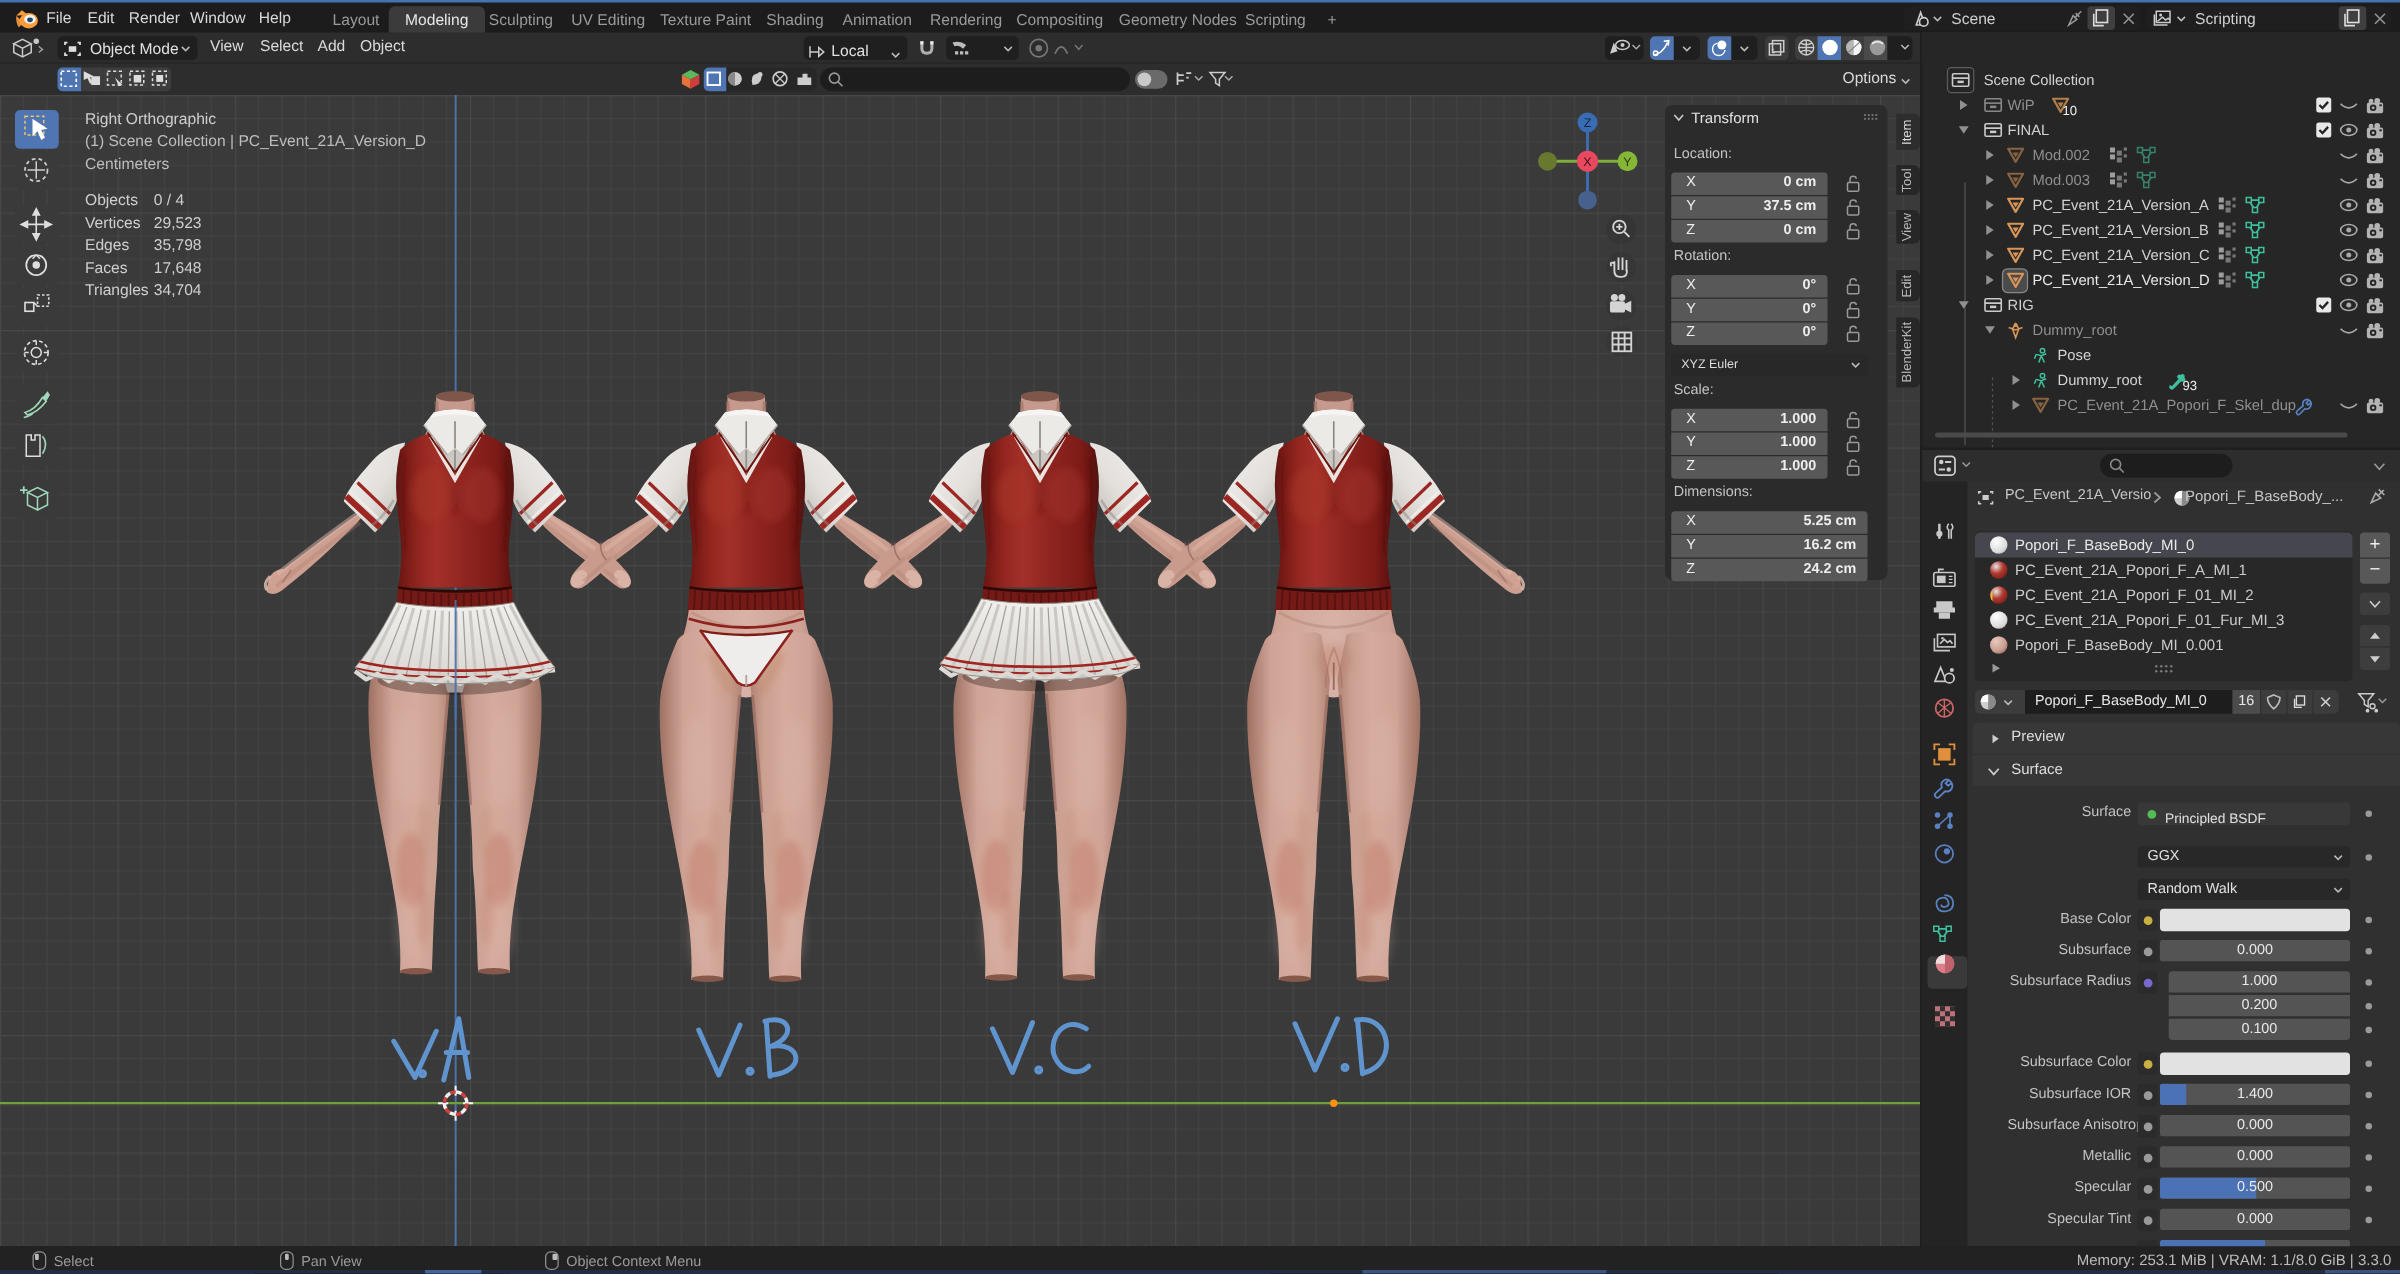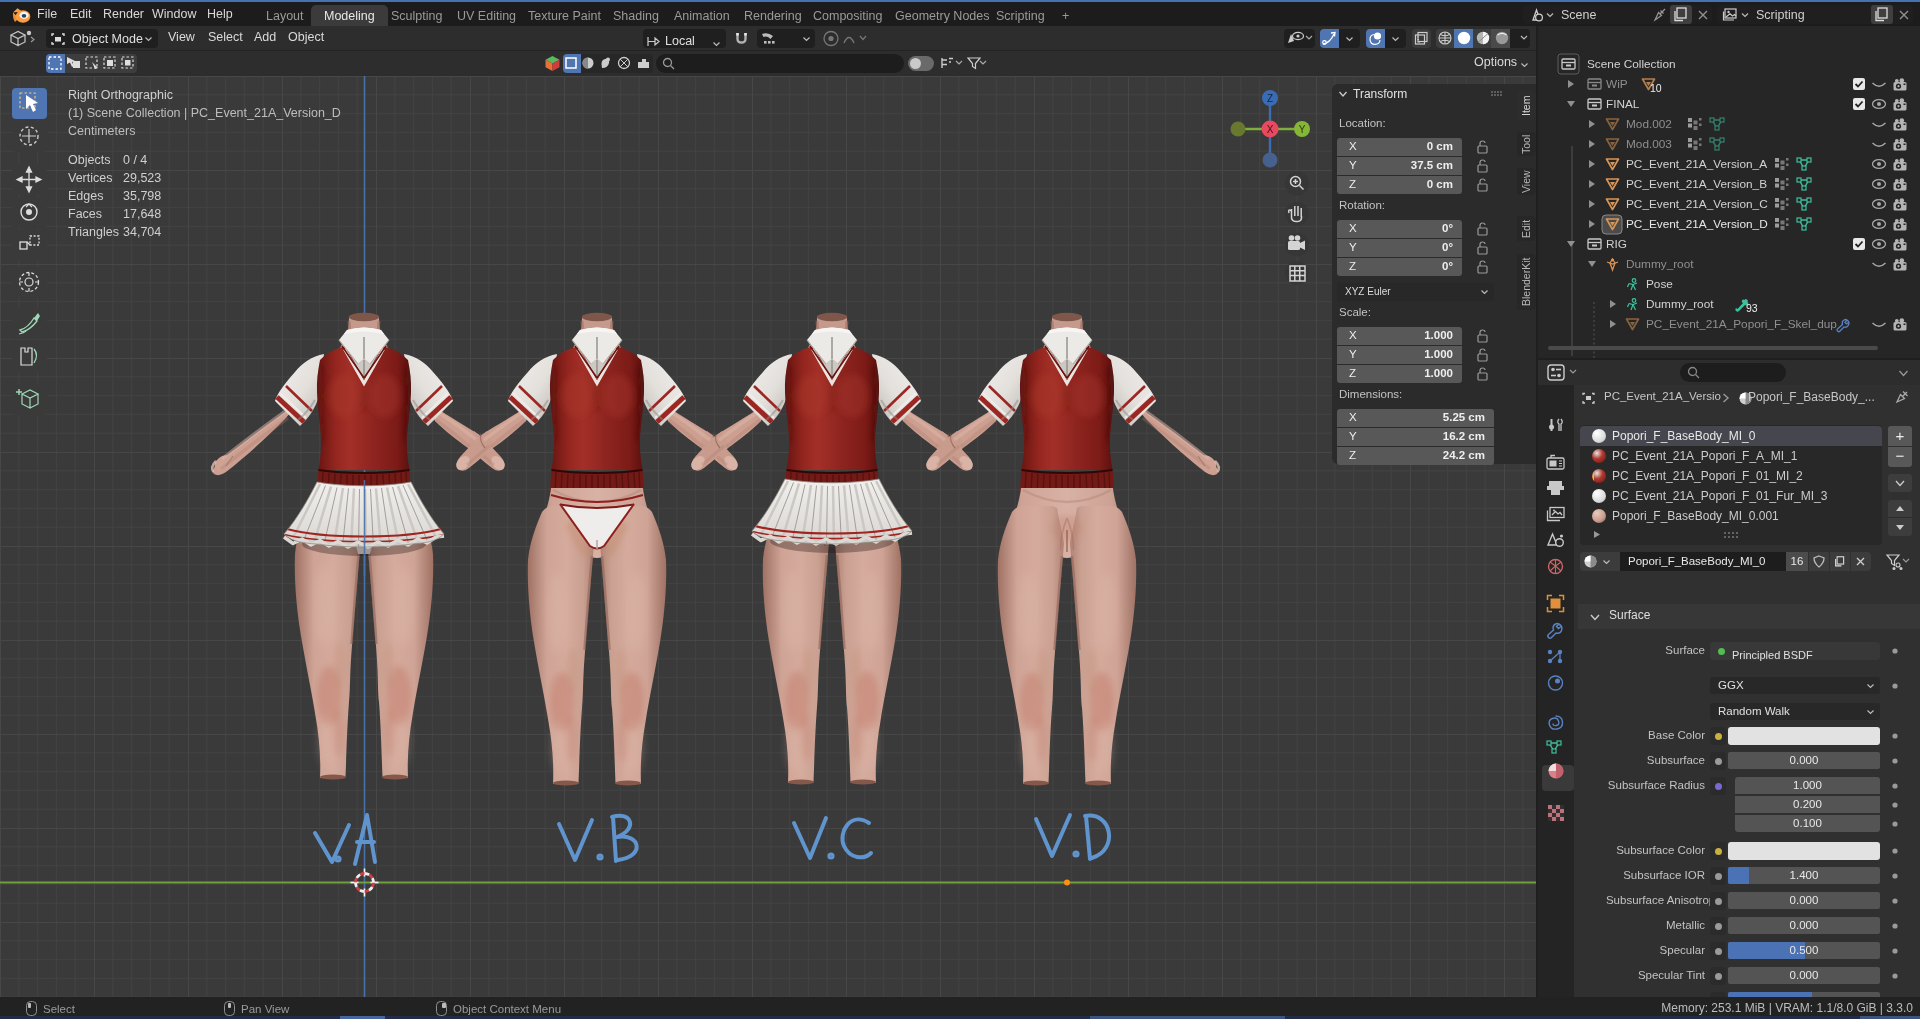--- a/index.html
+++ b/index.html
@@ -18,21 +18,21 @@
 #row3{position:absolute;left:0;top:51px;width:1536px;height:25px;background:#2d2d2d;}
 .hmenu{position:absolute;top:4px;font-size:12.5px;color:#dadada;}
 
 #viewport{position:absolute;left:0;top:76px;width:1536px;height:921px;background:#3b3b3b;overflow:hidden;}
 
 .tbtn{position:absolute;left:12px;width:35px;height:31px;background:#3a3a3a;border-radius:4px;}
 .tbtn.active{background:#4f76b3;}
 
 .ovl{position:absolute;color:#cfcfcf;font-size:12.5px;white-space:pre;}
 
-#npanel{position:absolute;left:1332px;top:8px;width:178px;height:380px;background:rgba(42,42,42,0.95);border-radius:6px;padding-left:44px;}
+#npanel{position:absolute;left:1332px;top:8px;width:178px;height:380px;background:rgba(42,42,42,0.95);border-radius:6px;}
 .nlabel{position:absolute;color:#c3c3c3;font-size:11.5px;}
 .nfield{position:absolute;left:5px;width:125px;height:18px;background:#585858;color:#eee;font-size:11.5px;}
 .nfield .fx{position:absolute;left:12px;top:2px;}
 .nfield .fv{position:absolute;right:9px;top:2px;font-weight:bold;}
 .ntab{line-height:19px;}
 .ntab{position:absolute;left:1517px;width:19px;background:#272727;color:#b8b8b8;border-radius:5px 0 0 5px;
   writing-mode:vertical-rl;transform:rotate(180deg);text-align:center;font-size:10.5px;}
 
 #outliner{position:absolute;left:1538px;top:26px;width:382px;height:332px;background:#262626;}
 #outlhead{position:absolute;left:1538px;top:26px;width:382px;height:25px;background:#2d2d2d;border-bottom:1px solid #232323;box-sizing:border-box;}
@@ -1110,20 +1110,27 @@
         </svg>
     </div>
     <svg class="abs" style="left:347px;top:192px" width="26" height="19" viewBox="0 0 26 19">
       <path d="M2 3 L14 3 L9.5 8.5 L9.5 13.5 L6.5 11.5 L6.5 8.5 Z" fill="none" stroke="#ccc" stroke-width="1.2"></path>
       <circle cx="13" cy="13" r="2" fill="none" stroke="#ccc" stroke-width="1.1"></circle>
         <circle cx="9" cy="16.5" r="1.5" fill="#ccc"></circle>
         <circle cx="16" cy="16.5" r="1.5" fill="#ccc"></circle>
       <path d="M18 7 L21 10 L24 7" stroke="#999" stroke-width="1.2" fill="none"></path>
     </svg>
 
+    <div class="abs" style="left:40px;top:218px;width:342px;height:25px;background:#373737;border-radius:5px 5px 0 0">
+      <svg class="abs" style="left:14px;top:8px" width="9" height="10" viewBox="0 0 9 10">
+          <path d="M2 1.5 L7 5 L2 8.5 Z" fill="#ccc"></path>
+        </svg>
+      <span class="abs" style="left:31px;top:4px;font-size:12px;color:#dedede">Preview</span>
+
+    </div>
     <div class="abs" style="left:40px;top:244px;width:342px;height:25px;background:#373737">
       <svg class="abs" style="left:12px;top:9px" width="10" height="9" viewBox="0 0 10 9">
           <path d="M1 2 L5 6.5 L9 2" stroke="#ccc" stroke-width="1.4" fill="none"></path>
         </svg>
       <span class="abs" style="left:31px;top:4px;font-size:12px;color:#dedede">Surface</span>
 
     </div>
 
     <div class="plabel" style="left:60px;top:284px;width:107px">Surface</div>
     <div class="abs" style="left:172px;top:282px;width:170px;height:18px;background:#383838;border-radius:3px">

